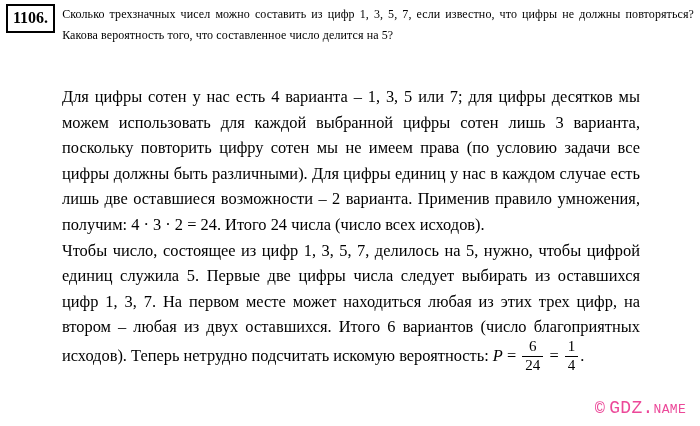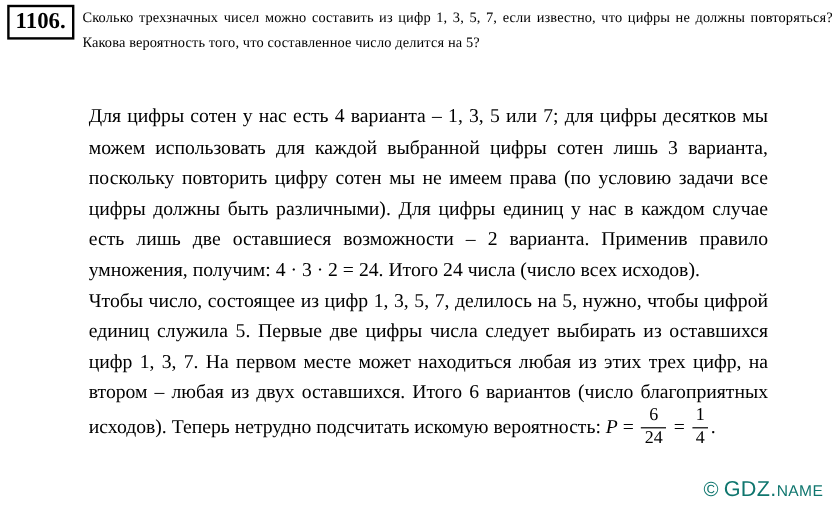--- a/index.html
+++ b/index.html
@@ -27,21 +27,21 @@
     top: 4px;
     right: 6px;
   }
   .num-box {
     float: left;
     border: 2px solid #000;
     padding: 1px 5px 2px 5px;
     margin: 0 7px 0 0;
     font-family: "Liberation Serif", serif;
     font-weight: bold;
-    font-size: 19px;
+    font-size: 16px;
     line-height: 22px;
     letter-spacing: 0px;
   }
   .statement {
     font-size: 12px;
     line-height: 20.5px;
     text-align: justify;
     font-family: "Liberation Serif", serif;
     letter-spacing: 0.1px;
   }
@@ -50,21 +50,21 @@
     position: absolute;
     left: 62px;
     top: 84px;
     width: 578px;
     font-size: 16.4px;
     line-height: 25.6px;
     text-align: justify;
     text-justify: inter-word;
   }
   .solution p {
-    margin: 0 0 0 12px;
+    margin: 0 0 0 0;
     text-indent: 0;
   }
   .para-2 {
     margin-top: 0px;
   }
   .ital {
     font-style: italic;
   }
   
   .frac {
@@ -88,23 +88,23 @@
     text-align: center;
   }
   .lastline {
     white-space: nowrap;
   }
   
   .footer {
     position: absolute;
     right: 14px;
     bottom: 8px;
-    font-family: Liberation Sans, sans-serif;
+    font-family: Liberation Mono, monospace;
     font-size: 17px;
-    color: #0f766e;
+    color: #ec4899;
     letter-spacing: 0.3px;
   }
   .footer .copy {
     font-size: 17px;
     margin-right: 4px;
   }
   .footer .brand {
     font-variant: small-caps;
     font-size: 18px;
   }

